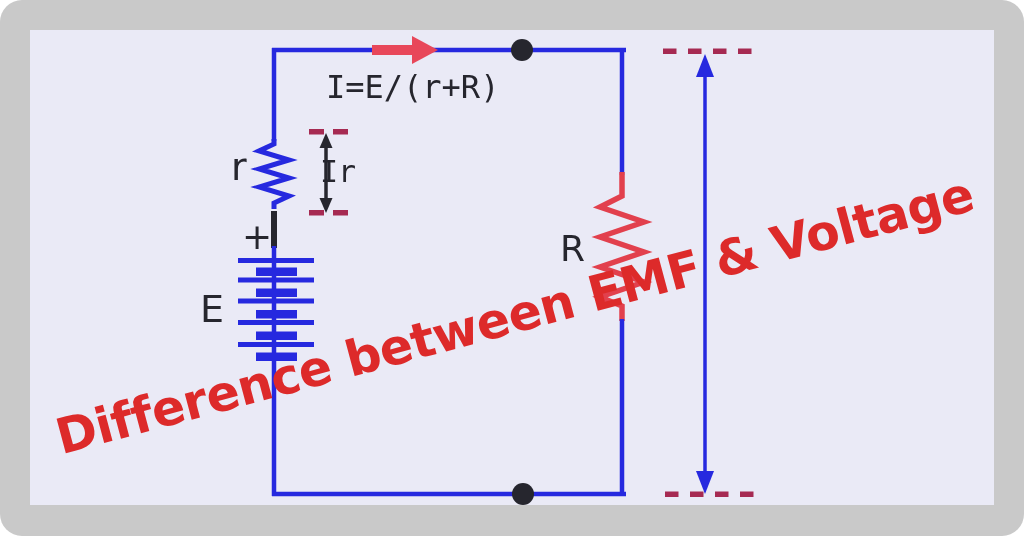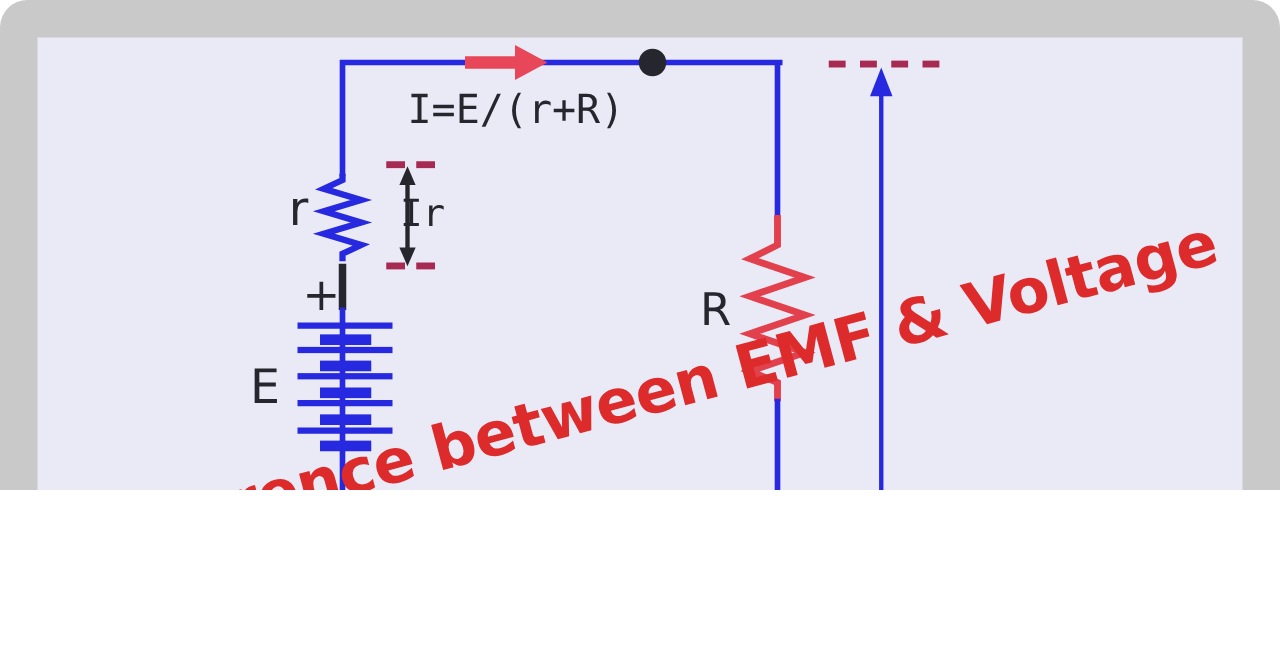--- a/index.html
+++ b/index.html
@@ -4,21 +4,21 @@
 <style>
   html, body {
     margin: 0;
     padding: 0;
     background: var(--page-bg, #ffffff);
     font-family: "DejaVu Sans", sans-serif;
   }
   .stage {
     position: relative;
     width: 1024px;
-    height: 392px;
+    height: 536px;
     overflow: hidden;
     background: var(--page-bg, #ffffff);
     text-decoration: underline;
   }
   .card {
     position: absolute;
     left: 0; top: 0;
     width: 1024px; height: 536px;
     background: var(--card-bg, #c9c9c9);
     border-radius: 22px;

